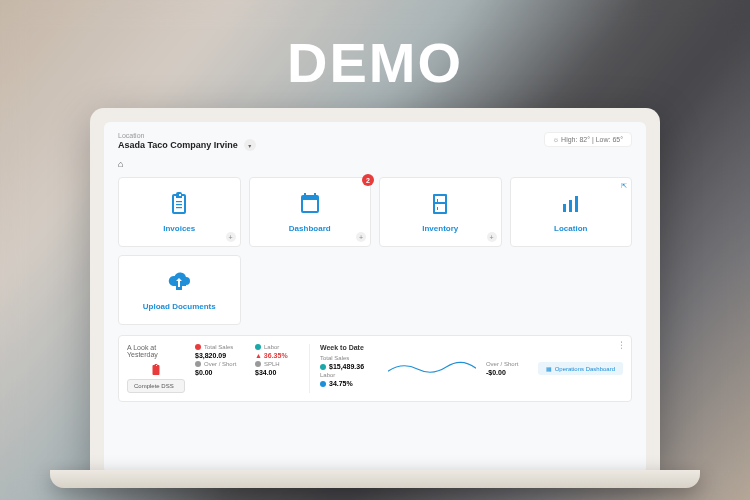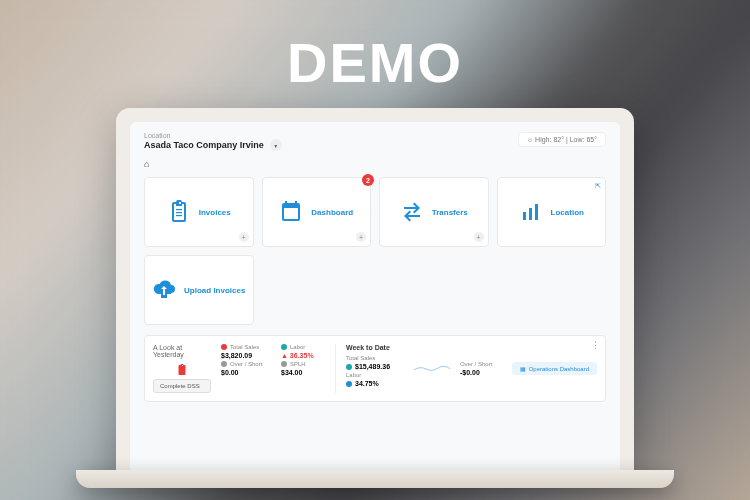--- a/index.html
+++ b/index.html
@@ -1,31 +1,31 @@
 <!DOCTYPE html>
 <html><head>
 <meta charset="utf-8">
 <style>
 *{box-sizing:border-box;margin:0;padding:0;font-family:-apple-system,BlinkMacSystemFont,"Segoe UI",Arial,sans-serif}
 body{width:750px;height:500px;overflow:hidden;background:linear-gradient(130deg,#c8b8a8 0%,#d8cfc8 20%,#a8b4b8 40%,#4a4a4e 55%,#3a3a40 65%,#6a6a70 80%,#b8a898 100%);filter:none;position:relative}
 .bg-blur{position:absolute;inset:0;backdrop-filter:blur(12px);background:rgba(180,175,170,.1)}
 .demo{position:absolute;top:30px;left:50%;transform:translateX(-50%);font-size:56px;font-weight:900;color:#fff;letter-spacing:2px}
-.laptop{position:absolute;top:108px;left:50%;transform:translateX(-50%);width:518px;height:366px;background:#f0ede8;border-radius:14px 14px 0 0;box-shadow:0 10px 40px rgba(0,0,0,.25);padding:14px 14px 0 14px}
+.laptop{position:absolute;top:108px;left:50%;transform:translateX(-50%);width:570px;height:366px;background:#f0ede8;border-radius:14px 14px 0 0;box-shadow:0 10px 40px rgba(0,0,0,.25);padding:14px 14px 0 14px}
 .laptop-base{position:absolute;bottom:-14px;left:-40px;right:-40px;height:18px;background:linear-gradient(#ede9e2,#d8d2c8);border-radius:0 0 14px 14px;box-shadow:0 6px 20px rgba(0,0,0,.3)}
 .screen{width:100%;height:100%;background:#f8f9fb;border-radius:6px;padding:10px 14px;overflow:hidden}
 .topbar{display:flex;justify-content:space-between;align-items:flex-start;margin-bottom:8px}
 .loc-label{font-size:7px;color:#999}
 .loc-row{display:flex;align-items:center;gap:6px}
 .loc-name{font-size:9px;font-weight:700;color:#222}
 .loc-caret{width:12px;height:12px;border-radius:50%;background:#eee;display:flex;align-items:center;justify-content:center;font-size:6px;color:#666}
 .weather{font-size:7px;color:#777;background:#fff;border:1px solid #eee;border-radius:4px;padding:3px 8px}
 .greeting{display:flex;align-items:center;gap:6px;font-size:9px;color:#555;margin-bottom:8px}
 .home-ico{font-size:9px;color:#333}
 .cards{display:grid;grid-template-columns:repeat(4,1fr);gap:8px;margin-bottom:10px}
-.card{background:#fff;border:1px solid #e8e8e8;border-radius:4px;height:70px;position:relative;display:flex;flex-direction:row;align-items:center;justify-content:center;gap:8px;cursor:pointer}
+.card{background:#fff;border:1px solid #e8e8e8;border-radius:4px;height:70px;position:relative;display:flex;flex-direction:column;align-items:center;justify-content:center;gap:8px;cursor:pointer}
 .card-ico{width:24px;height:24px;display:flex;align-items:center;justify-content:center}
 .card-ico svg{fill:#1e8fd8}
 .card-label{font-size:8px;font-weight:600;color:#1e8fd8}
 .card-plus{position:absolute;bottom:4px;right:4px;width:10px;height:10px;border-radius:50%;background:#f0f0f0;color:#888;font-size:7px;display:flex;align-items:center;justify-content:center}
 .badge{position:absolute;top:-4px;right:-4px;width:12px;height:12px;border-radius:50%;background:#e83b3b;color:#fff;font-size:7px;font-weight:700;display:flex;align-items:center;justify-content:center}
 .ext-ico{position:absolute;top:4px;right:4px;font-size:7px;color:#1e8fd8}
 .summary{background:#fff;border:1px solid #e8e8e8;border-radius:4px;padding:8px;display:flex;gap:10px;align-items:stretch;position:relative}
 .sum-col{display:flex;flex-direction:column;gap:2px}
 .sum-title{font-size:7px;color:#666;margin-bottom:2px}
 .sum-item{display:flex;align-items:center;gap:3px}
@@ -90,31 +90,31 @@
     <div class="badge">2</div>
     <div class="card-ico">
             <svg viewBox="0 0 24 24">
               <path d="M19 3h-1V1h-2v2H8V1H6v2H5a2 2 0 00-2 2v14a2 2 0 002 2h14a2 2 0 002-2V5a2 2 0 00-2-2zm0 16H5V8h14z"></path>
             </svg>
           </div>
     <div class="card-label">Dashboard</div>
     <div class="card-plus">+</div>
   </div>
 
-
-
-  <div class="card">
-    <div class="card-ico">
-            <svg viewBox="0 0 24 24">
-              <path d="M4 7h12l-3-3 1.4-1.4L20 8l-5.6 5.4L13 12l3-3H4zm16 10H8l3 3-1.4 1.4L4 16l5.6-5.4L11 12l-3 3h12z"></path>
-            </svg>
-          </div>
-    <div class="card-label">Transfers</div>
+  <div class="card">
+    <div class="card-ico">
+            <svg viewBox="0 0 24 24">
+              <path d="M6 2h12a1 1 0 011 1v18a1 1 0 01-1 1H6a1 1 0 01-1-1V3a1 1 0 011-1zm1 2v6h10V4zm0 8v8h10v-8zm2-5h1v3H9zm0 8h1v3H9z"></path>
+            </svg>
+          </div>
+    <div class="card-label">Inventory</div>
     <div class="card-plus">+</div>
   </div>
+
+
 
   <div class="card">
     <span class="ext-ico">⇱</span>
     <div class="card-ico">
             <svg viewBox="0 0 24 24">
               <rect x="4" y="12" width="3" height="8"></rect>
               <rect x="10" y="8" width="3" height="12"></rect>
               <rect x="16" y="4" width="3" height="16"></rect>
             </svg>
           </div>
@@ -122,21 +122,21 @@
   </div>
 
 
   <div class="card">
     <div class="card-ico">
             <svg viewBox="0 0 24 24">
               <path d="M19 15a4 4 0 000-8 6 6 0 00-11.3-1A5 5 0 006 16h3v4h6v-4h4zM11 14l1-1 1 1v3h-2z"></path>
               <path d="M12 8l-3 3h2v3h2v-3h2z" fill="#fff"></path>
             </svg>
           </div>
-    <div class="card-label">Upload Invoices</div>
+    <div class="card-label">Upload Documents</div>
   </div>
 
 </div>
 
 <div class="summary">
   <span class="menu-dots">⋮</span>
 
   <div class="sum-col" style="width:58px">
     <div class="sum-title">A Look at Yesterday</div>
     <div class="clip-ico" style="align-self:center"><svg viewBox="0 0 24 24">

